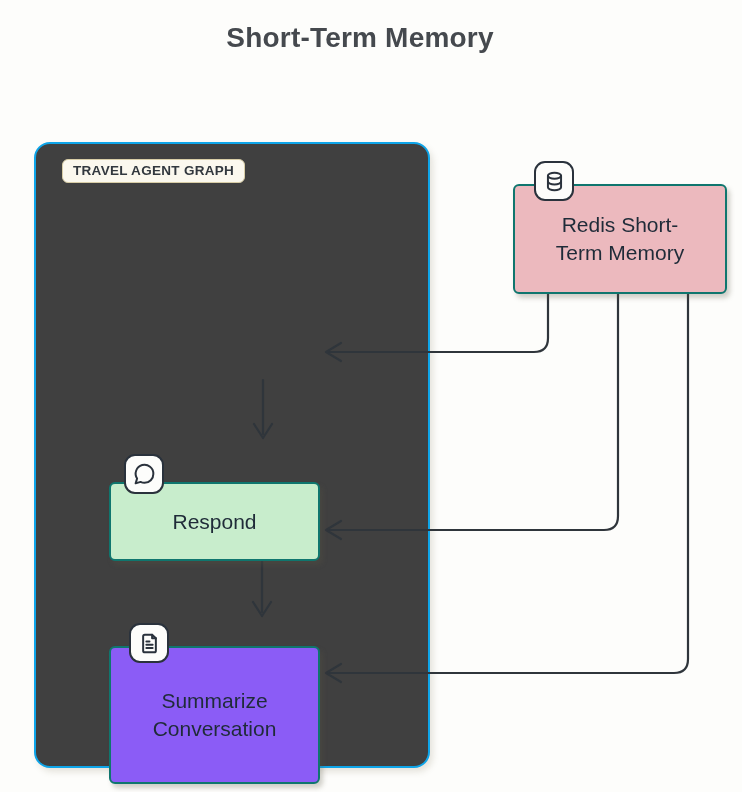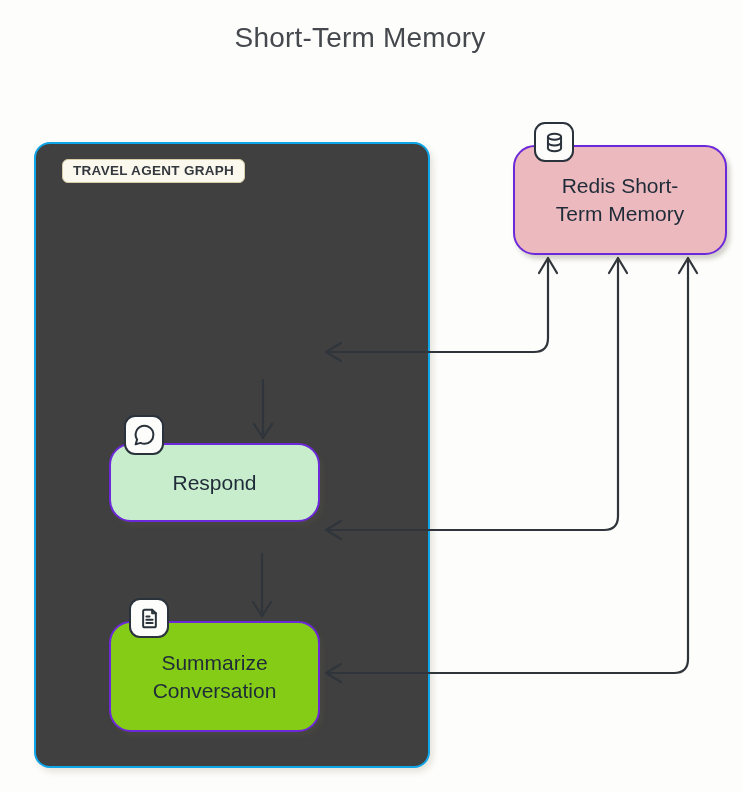--- a/index.html
+++ b/index.html
@@ -3,59 +3,60 @@
 <meta charset="utf-8">
 <style>
   html,body{margin:0;padding:0;background:#fdfdfb;}
   .canvas{
     position:relative;width:742px;height:792px;overflow:hidden;
     background:#fdfdfb;
     font-family:"Liberation Sans","DejaVu Sans",sans-serif;
   }
   .title{
     position:absolute;left:0;top:22px;width:720px;
-    text-align:center;font-size:28px;font-weight:400;color:#45494e;
+    text-align:center;font-size:28px;font-weight:700;color:#45494e;
     letter-spacing:0.2px;
   }
   .graph-container{
     position:absolute;left:34px;top:142px;width:396px;height:626px;
     background:#404040;border:2px solid #0ea5e9;border-radius:16px;
     box-shadow:3px 4px 6px rgba(120,110,85,0.18);
     box-sizing:border-box;
   }
   .graph-label{
     position:absolute;left:26px;top:15px;
     background:#fbf8ee;border:1.5px solid #d8cda6;border-radius:6px;
     padding:3px 10px 4px 10px;
     font-size:13.5px;font-weight:bold;color:#32383e;letter-spacing:0.3px;
     white-space:nowrap;
   }
   .node{
     position:absolute;display:flex;align-items:center;justify-content:center;
-    border:2px solid #6d28d9;border-radius:22px;
+    border:2px solid #0f766e;border-radius:6px;
     box-shadow:3px 4px 5px rgba(90,85,70,0.28);
     box-sizing:border-box;
+    margin-top:39px;
   }
   .node-label{
     max-width:150px;text-align:center;
     font-size:21px;color:#1f2b38;line-height:1.32;
   }
   .badge{
     position:absolute;width:40px;height:40px;
     background:#fdfdfb;border:2.5px solid #2a323c;border-radius:11px;
     display:flex;align-items:center;justify-content:center;
     box-sizing:border-box;
   }
   .badge svg{stroke:#2a323c;fill:none;stroke-width:1.9;
     stroke-linecap:round;stroke-linejoin:round;}
   #node-retrieve{left:110px;top:270px;width:210px;height:108px;background:#b7d4e4;}
   #node-retrieve .badge{left:12px;top:-33px;}
   #node-respond{left:109px;top:443px;width:211px;height:79px;background:#c8edcc;}
   #node-respond .badge{left:13px;top:-30px;}
-  #node-summarize{left:109px;top:621px;width:211px;height:111px;background:#84cc16;}
+  #node-summarize{left:109px;top:607px;width:211px;height:138px;background:#8b5cf6;}
   #node-summarize .badge{left:18px;top:-25px;}
   #node-redis{left:513px;top:145px;width:214px;height:110px;background:#ecb9be;}
   #node-redis .badge{left:19px;top:-25px;}
   .edges{position:absolute;left:0;top:0;width:742px;height:792px;pointer-events:none;}
   .edges path{fill:none;stroke:#2f353b;stroke-width:2.2;
     stroke-linecap:round;stroke-linejoin:round;}
 </style>
 </head>
 <body>
 

